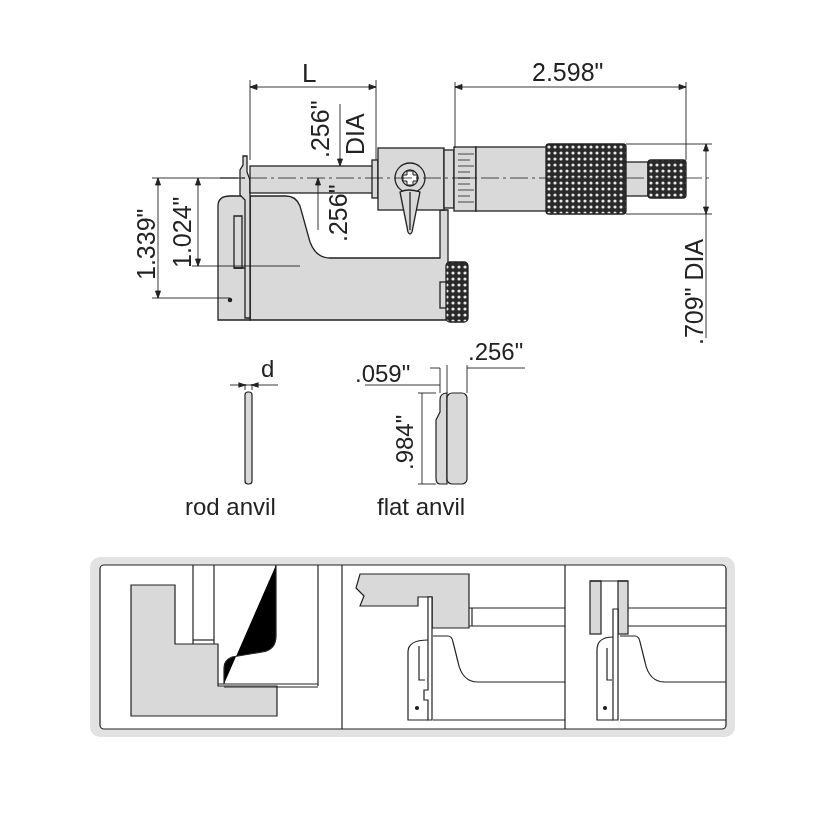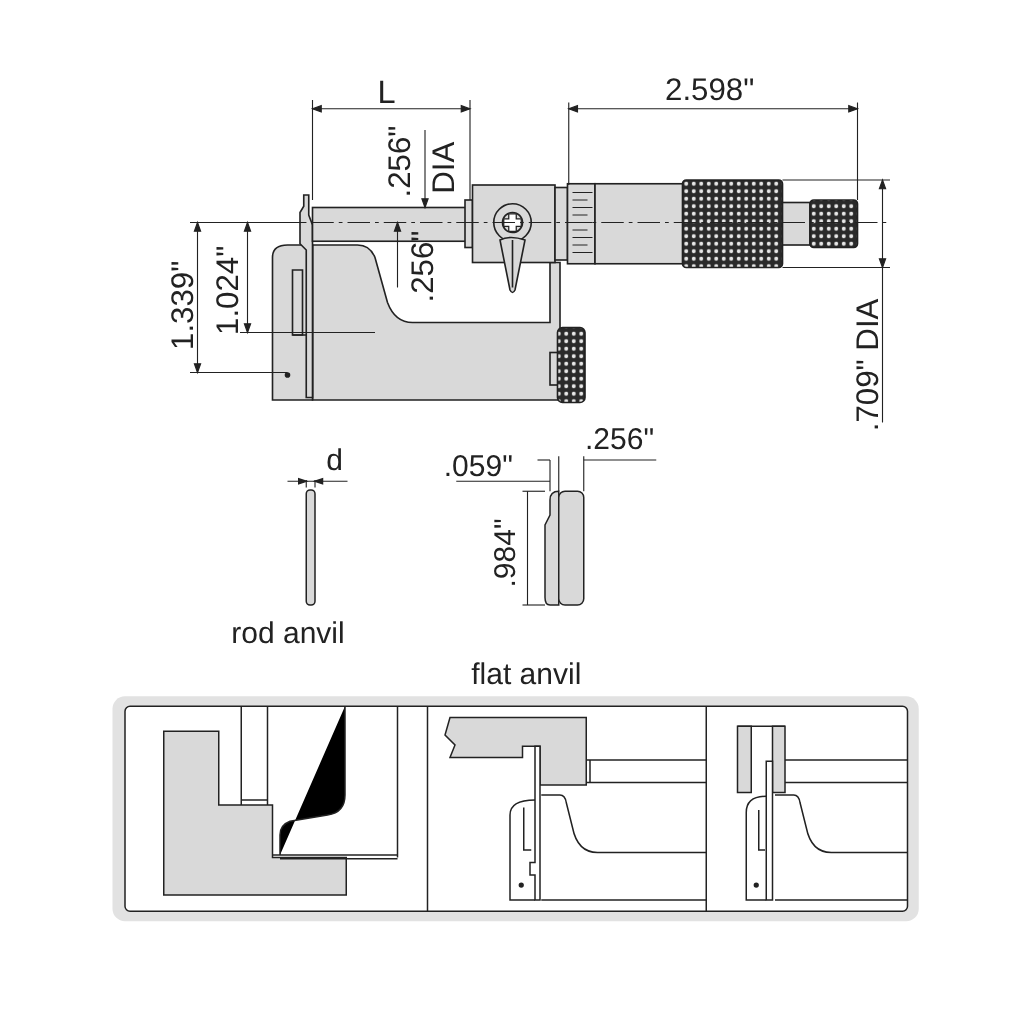--- a/index.html
+++ b/index.html
@@ -189,13 +189,13 @@
 <span class="lbl rot" style="left:134px;top:280px;font-size:25px;">1.339"</span>
 <span class="lbl rot" style="left:170px;top:268px;font-size:25px;">1.024"</span>
 <span class="lbl rot" style="left:682px;top:345px;font-size:25px;">.709" DIA</span>
 
 <span class="lbl" style="left:261px;top:357px;font-size:24px;">d</span>
 <span class="lbl" style="left:185px;top:495px;font-size:24px;">rod anvil</span>
 
 <span class="lbl" style="left:355px;top:362px;font-size:24px;">.059"</span>
 <span class="lbl" style="left:468px;top:340px;font-size:24px;">.256"</span>
 <span class="lbl rot" style="left:393px;top:470px;font-size:24px;">.984"</span>
-<span class="lbl" style="left:377px;top:495px;font-size:24px;margin-top:33px;">flat anvil</span>
+<span class="lbl" style="left:377px;top:495px;font-size:24px;">flat anvil</span>
 
 </body></html>

